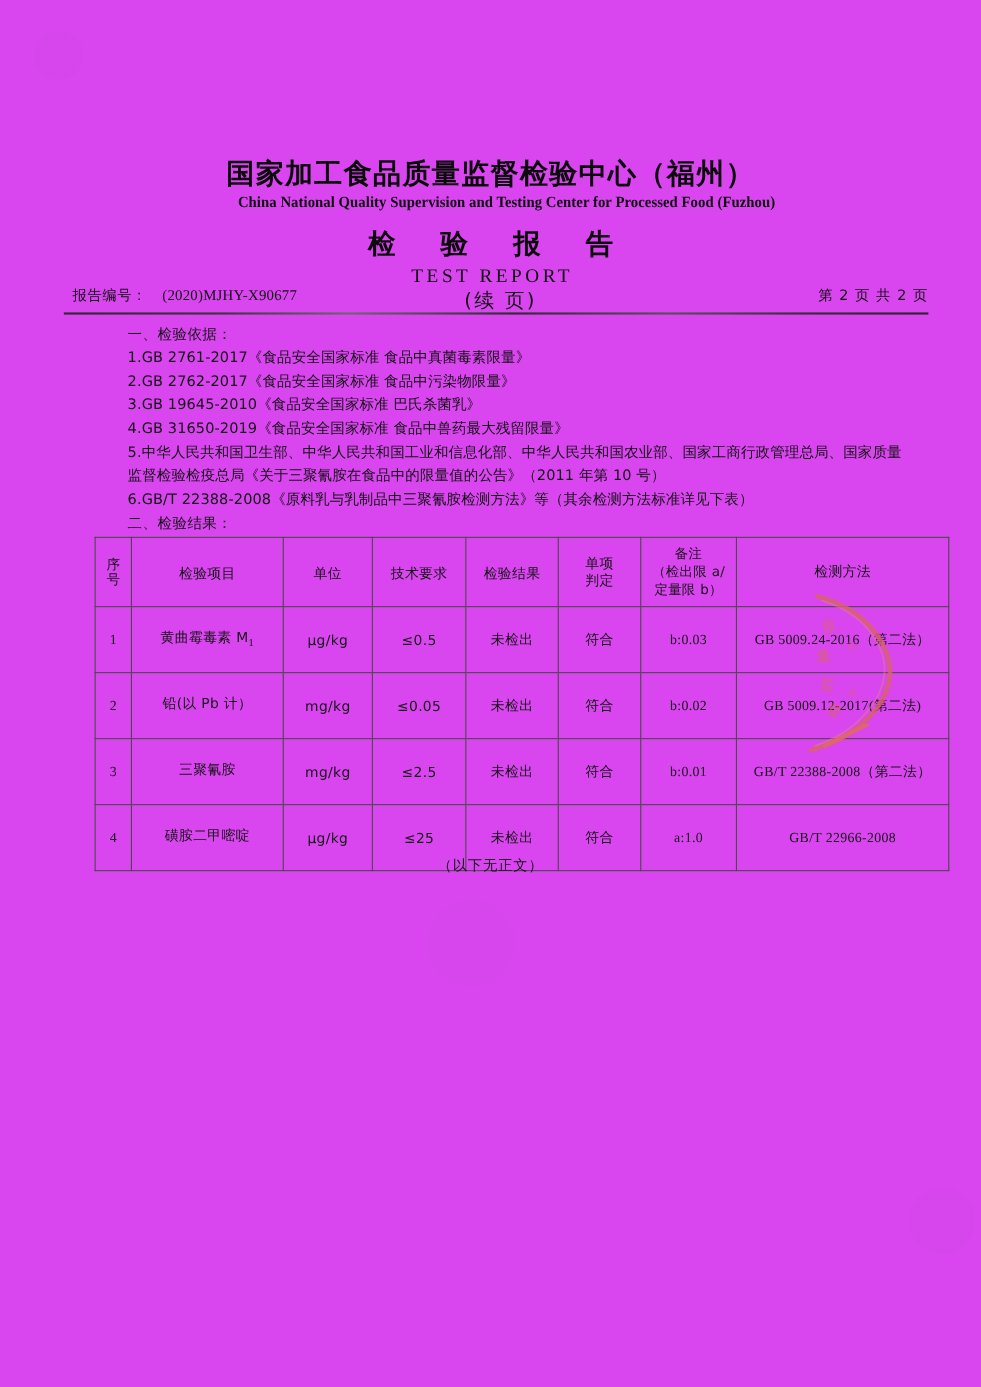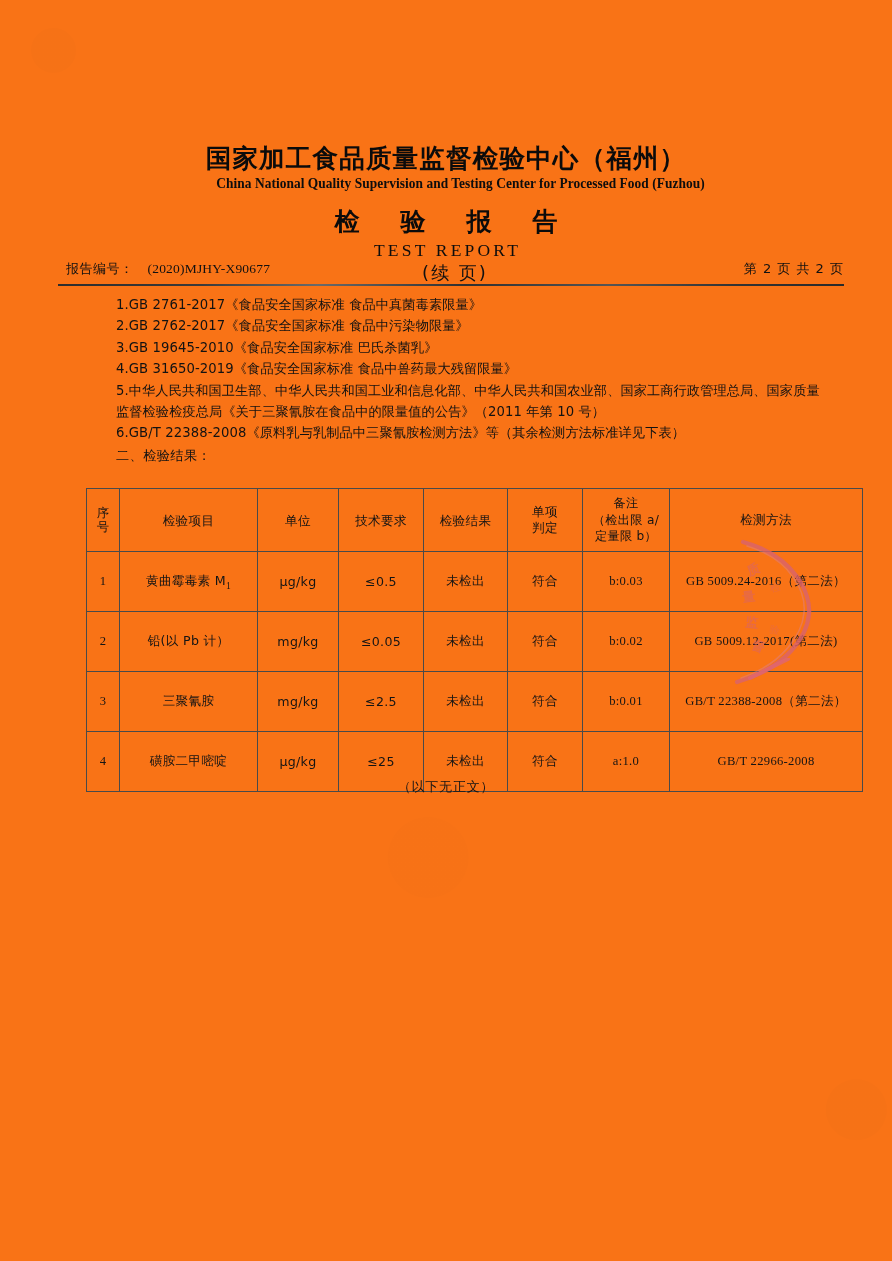--- a/index.html
+++ b/index.html
@@ -14,21 +14,21 @@
     position: relative;
     font-family: "Liberation Serif", "DejaVu Serif", serif;
     color: #101010;
     overflow: hidden;
   }
 
   
   #page {
     position: absolute;
     inset: 0;
-    background: #f97316;
+    background: #d946ef;
   }
   
   #page::before {
     content: "";
     position: absolute;
     inset: 0;
     background:
       radial-gradient(circle at 6% 4%, rgba(0,0,0,0.012) 0 22px, transparent 23px),
       radial-gradient(circle at 96% 88%, rgba(0,0,0,0.010) 0 30px, transparent 31px),
       radial-gradient(circle at 48% 68%, rgba(0,0,0,0.008) 0 40px, transparent 41px);
@@ -270,20 +270,21 @@
   <div class="idrow">
     <div class="left">
       <span class="lbl">报告编号：</span><span class="val">(2020)MJHY-X90677</span>
     </div>
     <div class="center">(续 页)</div>
     <div class="right">第 2 页  共 2 页</div>
   </div>
   <div class="rule"></div>
 
   <div class="body-block">
+    <div class="sec-title">一、检验依据：</div>
     <div class="criteria-line">1.GB 2761-2017《食品安全国家标准 食品中真菌毒素限量》</div>
     <div class="criteria-line">2.GB 2762-2017《食品安全国家标准 食品中污染物限量》</div>
     <div class="criteria-line">3.GB 19645-2010《食品安全国家标准 巴氏杀菌乳》</div>
     <div class="criteria-line">4.GB 31650-2019《食品安全国家标准 食品中兽药最大残留限量》</div>
     <div class="criteria-line">5.中华人民共和国卫生部、中华人民共和国工业和信息化部、中华人民共和国农业部、国家工商行政管理总局、国家质量监督检验检疫总局《关于三聚氰胺在食品中的限量值的公告》（2011 年第 10 号）</div>
     <div class="criteria-line">6.GB/T 22388-2008《原料乳与乳制品中三聚氰胺检测方法》等（其余检测方法标准详见下表）</div>
     <div class="sec-title2">二、检验结果：</div>
   </div>
 
   <div class="table-wrap">

